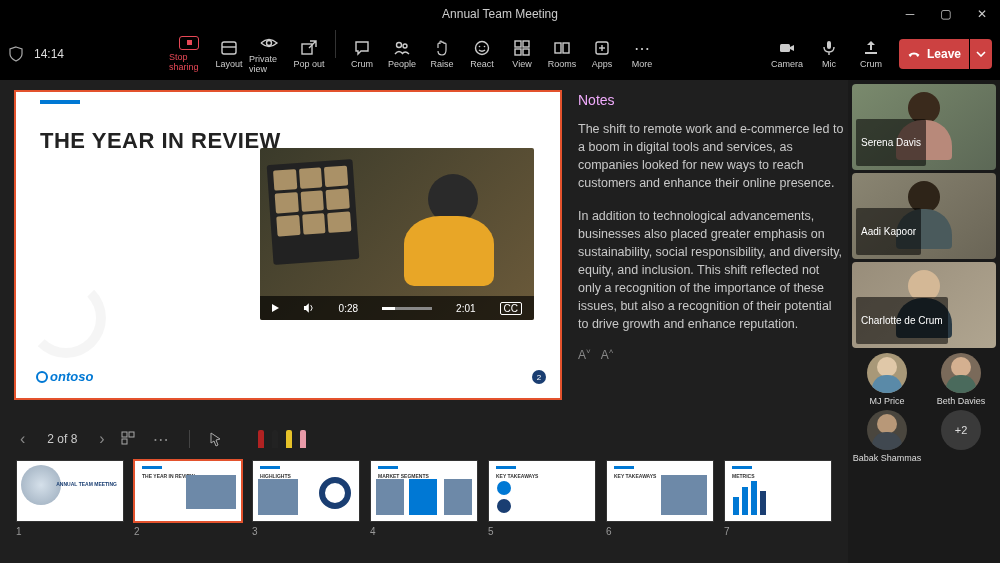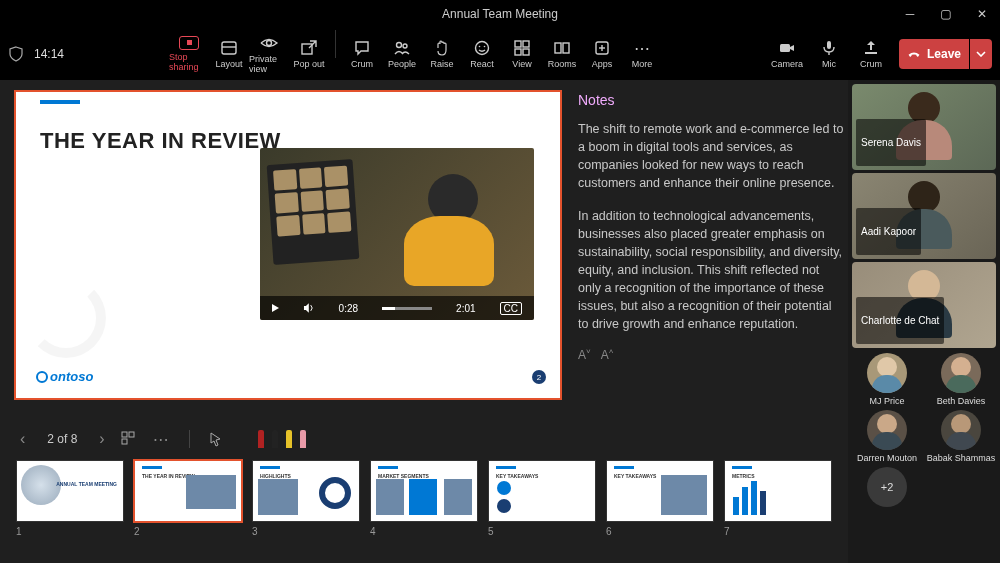--- a/index.html
+++ b/index.html
@@ -410,45 +410,38 @@
           <div class="p-head" style="background:#2e2418;"></div>
           <div class="p-body" style="background:#4a5a5c;"></div>
         </div>
         <div class="p-label">Aadi Kapoor</div>
       </div>
     <div class="p-tile">
         <div class="p-avatar">
           <div class="p-head" style="background:#d4b896;"></div>
           <div class="p-body" style="background:#2a3a44;"></div>
         </div>
-        <div class="p-label">Charlotte de Chat</div>
+        <div class="p-label">Charlotte de Crum</div>
       </div>
     <div class="p-grid">
       <div class="p-small">
           <div class="p-circle" style="background:#a89878;">
             <div class="mh" style="background:#e0c8a8;"></div>
             <div class="mb" style="background:#5a8aa8;"></div>
           </div>
           <span class="p-name">MJ Price</span>
         </div>
       <div class="p-small">
           <div class="p-circle" style="background:#7a6a5a;">
             <div class="mh" style="background:#d4b090;"></div>
             <div class="mb" style="background:#4a6a5c;"></div>
           </div>
           <span class="p-name">Beth Davies</span>
         </div>
       <div class="p-small">
-          <div class="p-circle" style="background:#5a5046;">
-            <div class="mh" style="background:#caa888;"></div>
-            <div class="mb" style="background:#3a4a54;"></div>
-          </div>
-          <span class="p-name">Darren Mouton</span>
-        </div>
-      <div class="p-small">
           <div class="p-circle" style="background:#4a463e;">
             <div class="mh" style="background:#b89878;"></div>
             <div class="mb" style="background:#404850;"></div>
           </div>
           <span class="p-name">Babak Shammas</span>
         </div>
       <div class="p-small">
           <div class="p-more">+2</div>
           <span class="p-name">&nbsp;</span>
         </div>

